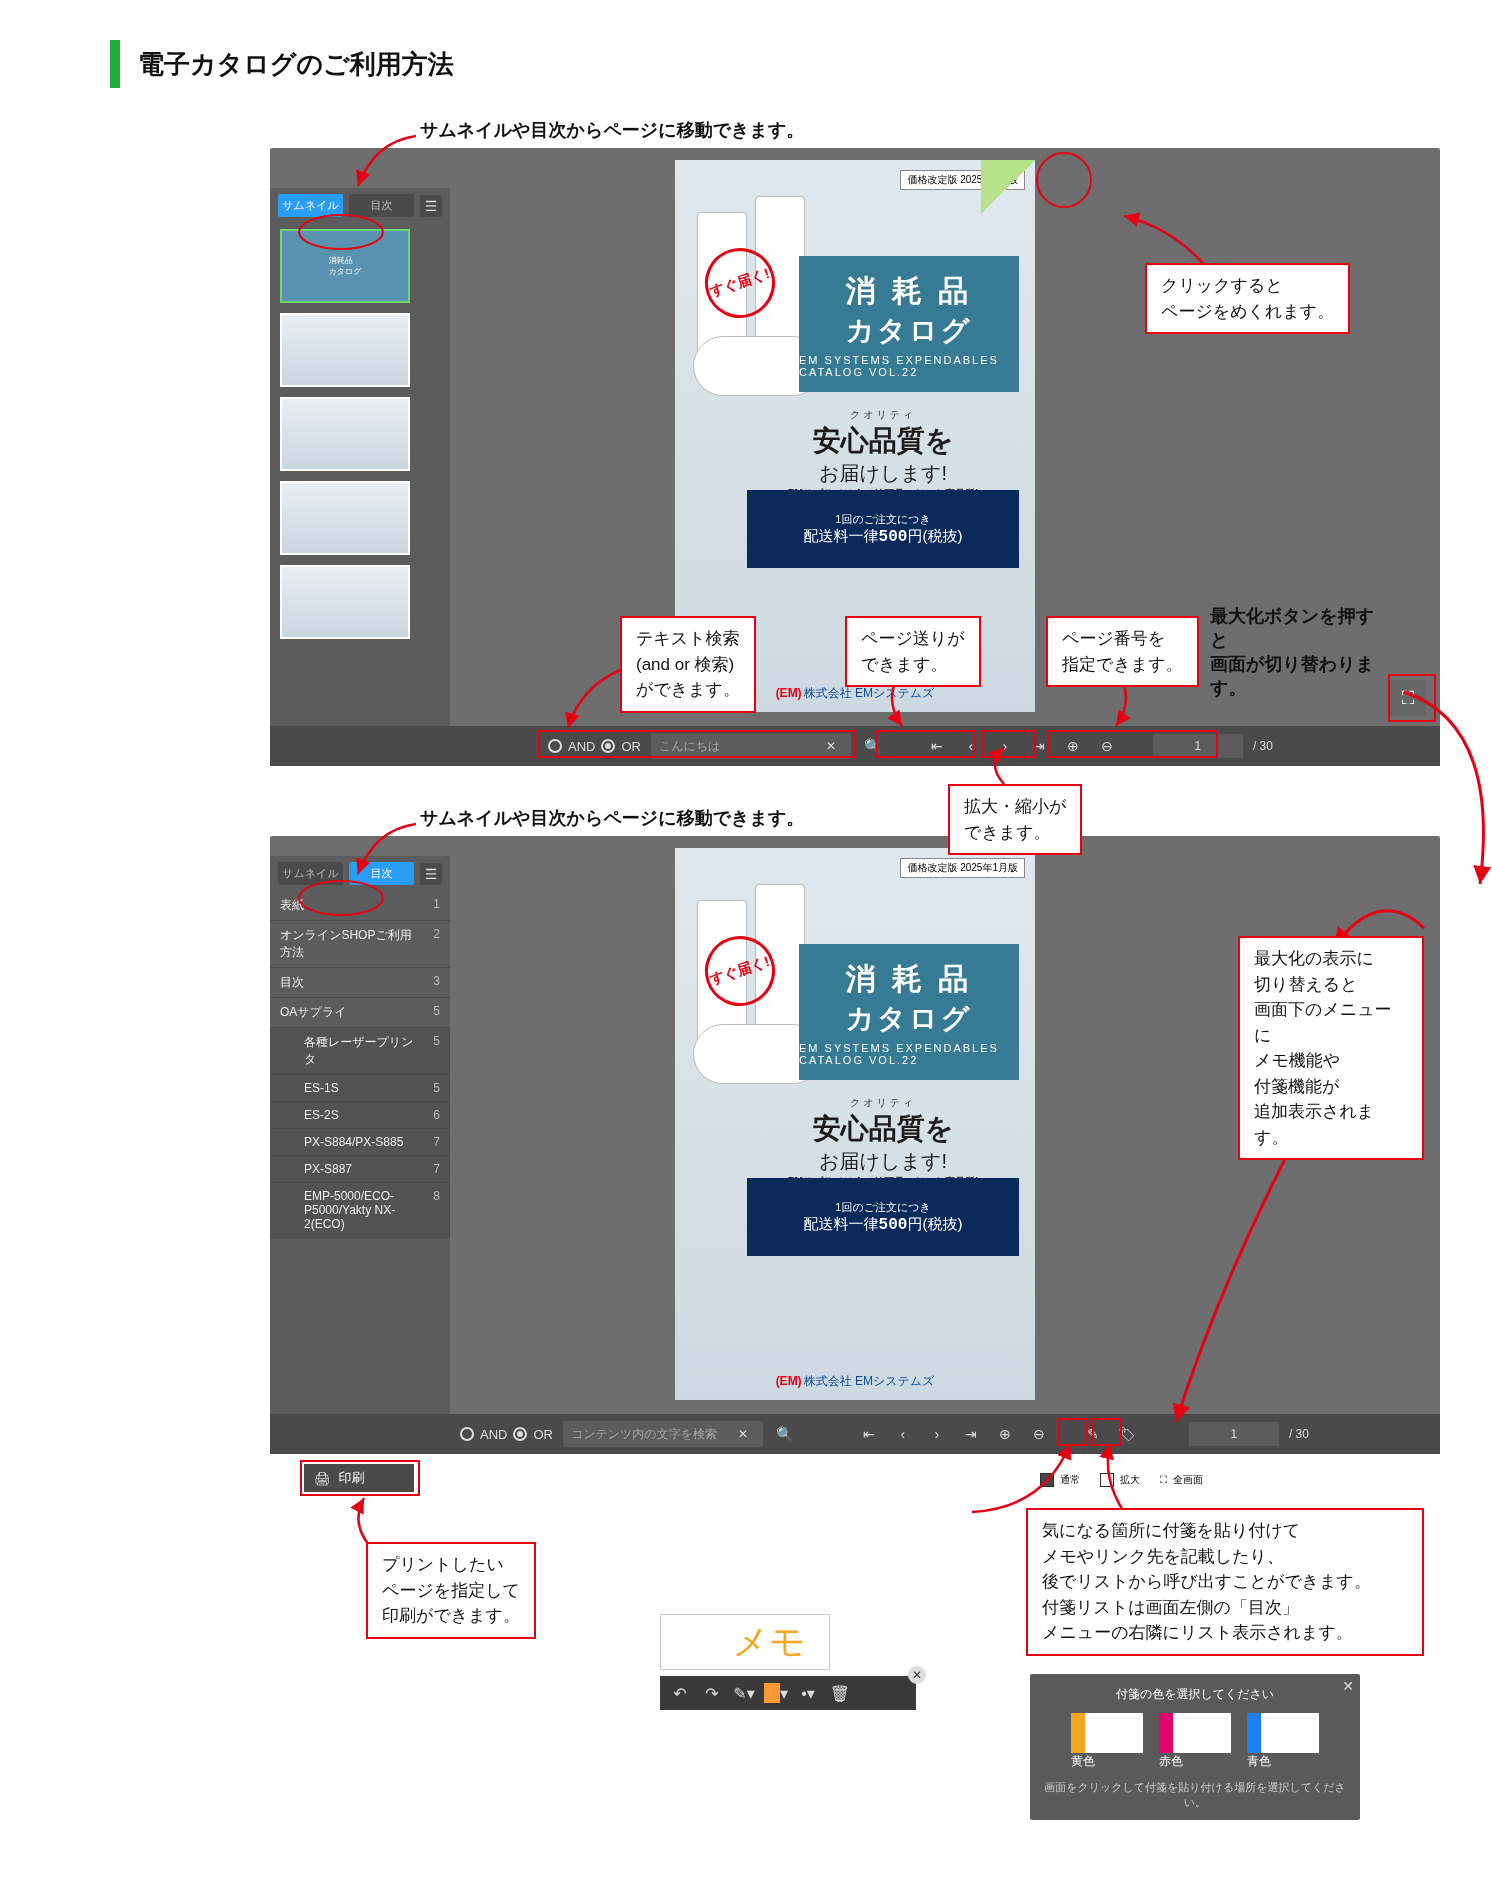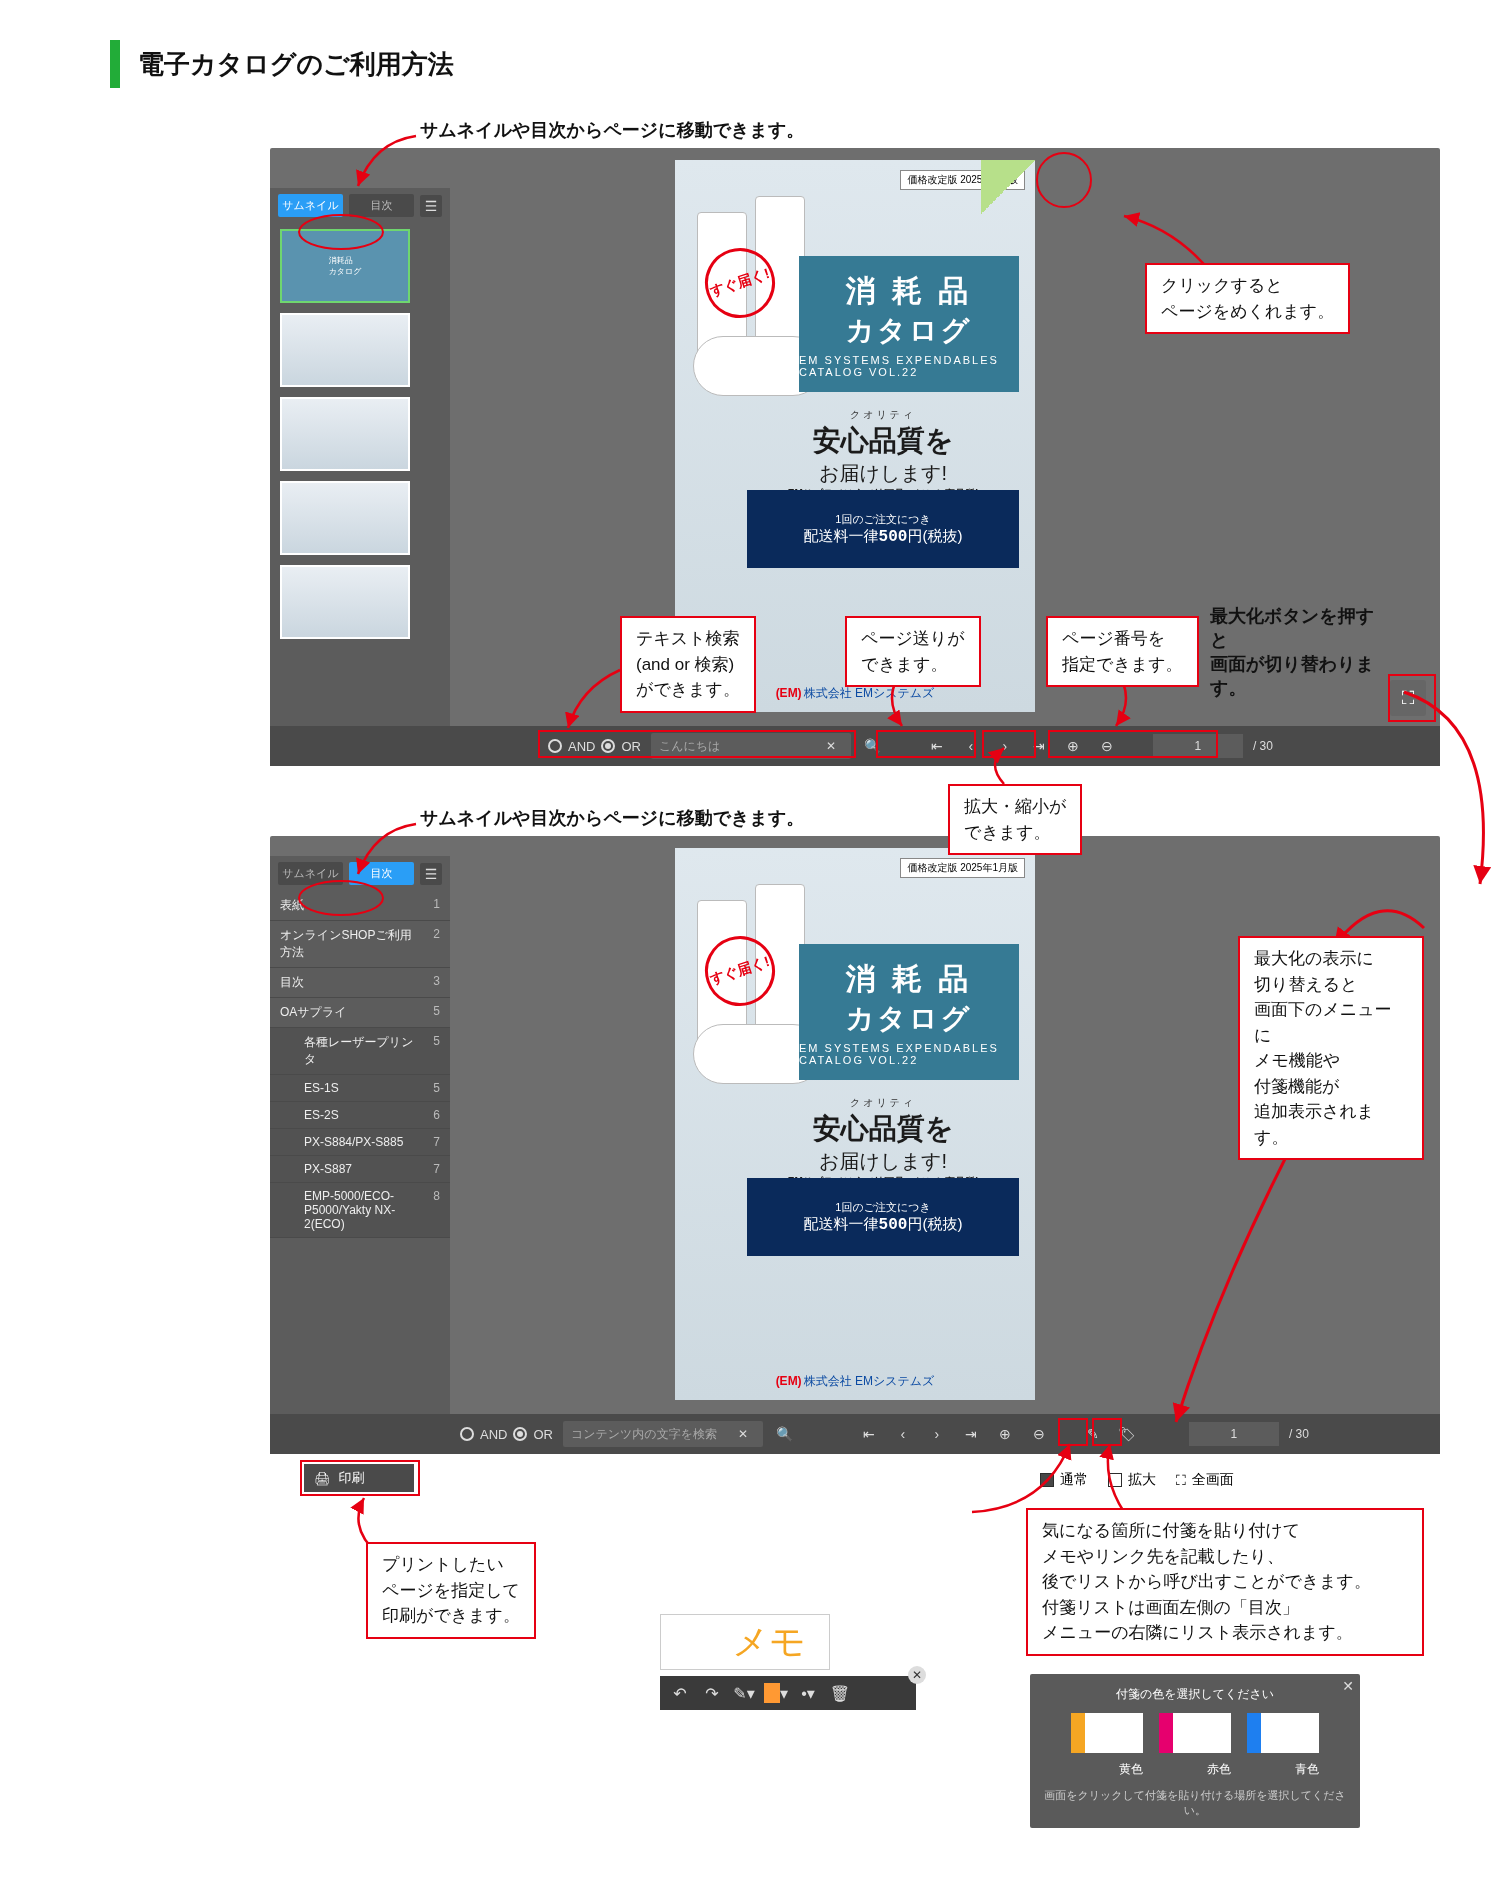--- a/index.html
+++ b/index.html
@@ -68,36 +68,36 @@
   .page-tot { color:#ddd; font-size:12px; }
   .max-btn { position:absolute; right:14px; bottom:50px; width:36px; height:36px; background:#666; color:#fff; border-radius:3px; display:flex; align-items:center; justify-content:center; font-size:18px; }
 
   .redbox { position:absolute; border:2px solid #e60012; z-index:40; pointer-events:none; }
   .redcircle { position:absolute; border:2px solid #e60012; border-radius:50%; z-index:40; pointer-events:none; }
 
   .arrow-svg { position:absolute; overflow:visible; z-index:45; pointer-events:none; }
 
   .aux-zone { position:relative; margin-left:160px; width:1170px; }
   .print-bar { position:absolute; top:0; left:0; height:28px; background:#4a4a4a; display:flex; align-items:center; gap:8px; padding:0 10px; color:#fff; font-size:13px; }
-  .view-bar { position:absolute; top:0; right:0; height:28px; display:flex; align-items:center; gap:20px; padding:0 10px; font-size:14px; }
+  .view-bar { position:absolute; top:0; right:0; height:28px; display:flex; align-items:center; gap:20px; padding:0 10px; font-size:10px; }
   .view-opt { display:flex; align-items:center; gap:6px; }
   .sq { width:14px; height:14px; border:1.5px solid #2c2c2c; display:inline-block; background:#474747;}
   .sq.open { background:#fff; }
 
   .memo-img { position:absolute; }
   .memo-canvas { width:170px; height:56px; background:#fff; border:1px solid #ccc; display:flex; align-items:center; justify-content:center; font-family:cursive; font-size:36px; color:#f5a623;padding-left:48px; }
   .draw-toolbar { width:256px; height:34px; background:#3a3a3a; display:flex; align-items:center; gap:8px; padding:0 8px; position:relative; margin-top:6px; }
   .draw-toolbar .db { width:24px; height:24px; display:flex; align-items:center; justify-content:center; color:#ddd; }
   .draw-toolbar .swatch { width:20px; height:20px; background:#ff9933; }
   .draw-toolbar .close { position:absolute; right:-10px; top:-10px; width:18px; height:18px; border-radius:50%; background:#ddd; color:#333; display:flex; align-items:center; justify-content:center; font-size:12px; }
 
   .sticky-panel { position:absolute; width:330px; background:#5a5a5a; color:#fff; border-radius:2px; padding:12px 14px 10px; font-size:12px; }
   .sticky-panel .hd { text-align:center; margin-bottom:10px; }
   .sticky-panel .row { display:flex; gap:16px; justify-content:center; }
-  .sticky-panel .opt { display:flex; flex-direction:column; align-items:flex-end; gap:8px; }
+  .sticky-panel .opt { display:flex; flex-direction:column; align-items:flex-start; gap:0; }
   .sticky-panel .chip { width:72px; height:40px; background:#fff; position:relative; }
   .sticky-panel .chip::before { content:""; position:absolute; left:0; top:0; bottom:0; width:14px; }
   .sticky-panel .chip.y::before { background:#f5a623; }
   .sticky-panel .chip.r::before { background:#e6006e; }
   .sticky-panel .chip.b::before { background:#1e7ff0; }
   .sticky-panel .chip.sel { outline:2px solid #fff; outline-offset:-2px; }
   .sticky-panel .ft { text-align:center; margin-top:10px; font-size:11px; color:#ccc; }
   .sticky-panel .cx { position:absolute; right:6px; top:4px; color:#ddd; font-size:14px; }
 
 </style>

